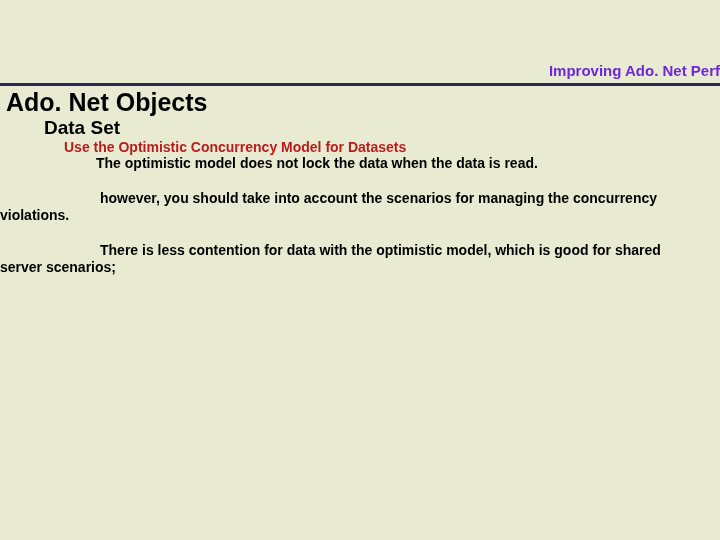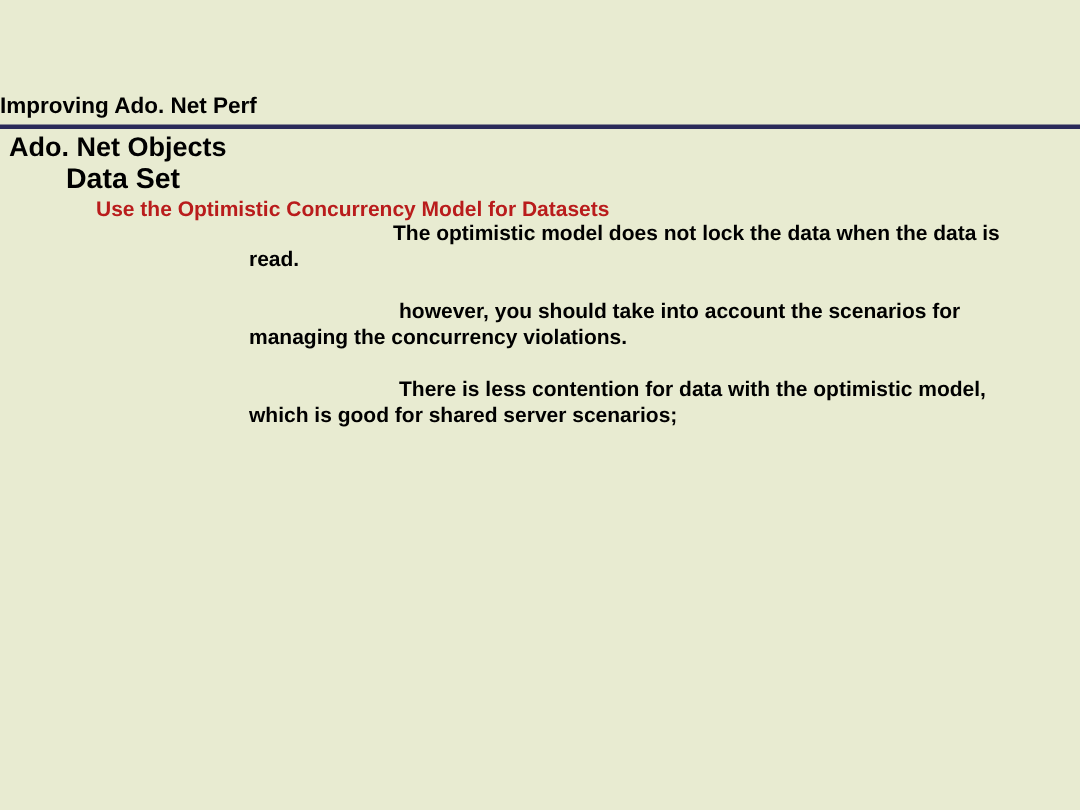--- a/index.html
+++ b/index.html
@@ -7,51 +7,51 @@
     width: 720px;
     height: 540px;
     background: #e8ebd1;
     font-family: Arial, Helvetica, sans-serif;
     overflow: hidden;
     position: relative;
   }
   .header-line {
     font-weight: bold;
     font-size: 15px;
-    color: #000000;
+    color: #6d28d9;
+    text-align: right;
     padding: 62px 0 4px 0;
     white-space: nowrap;
   }
   .divider {
     border-top: 3px solid #2a2a5a;
     margin: 0;
   }
   .title-block {
     padding: 2px 0 0 6px;
   }
   .title-line1 {
-    font-size: 18px;
+    font-size: 25px;
     font-weight: bold;
     color: #000;
   }
   .title-line2 {
     font-size: 19px;
     font-weight: bold;
     color: #000;
     padding-left: 38px;
   }
   .sub-heading {
     font-size: 14px;
     font-weight: bold;
     color: #b91c1c;
     padding-left: 64px;
     margin-top: 0px;
   }
   .content {
-    padding-left: 166px;
     padding-right: 34px;
     margin-top: 0;
   }
   .para {
     font-size: 14px;
     font-weight: bold;
     color: #000;
     line-height: 1.22;
     margin-bottom: 18px;
   }

